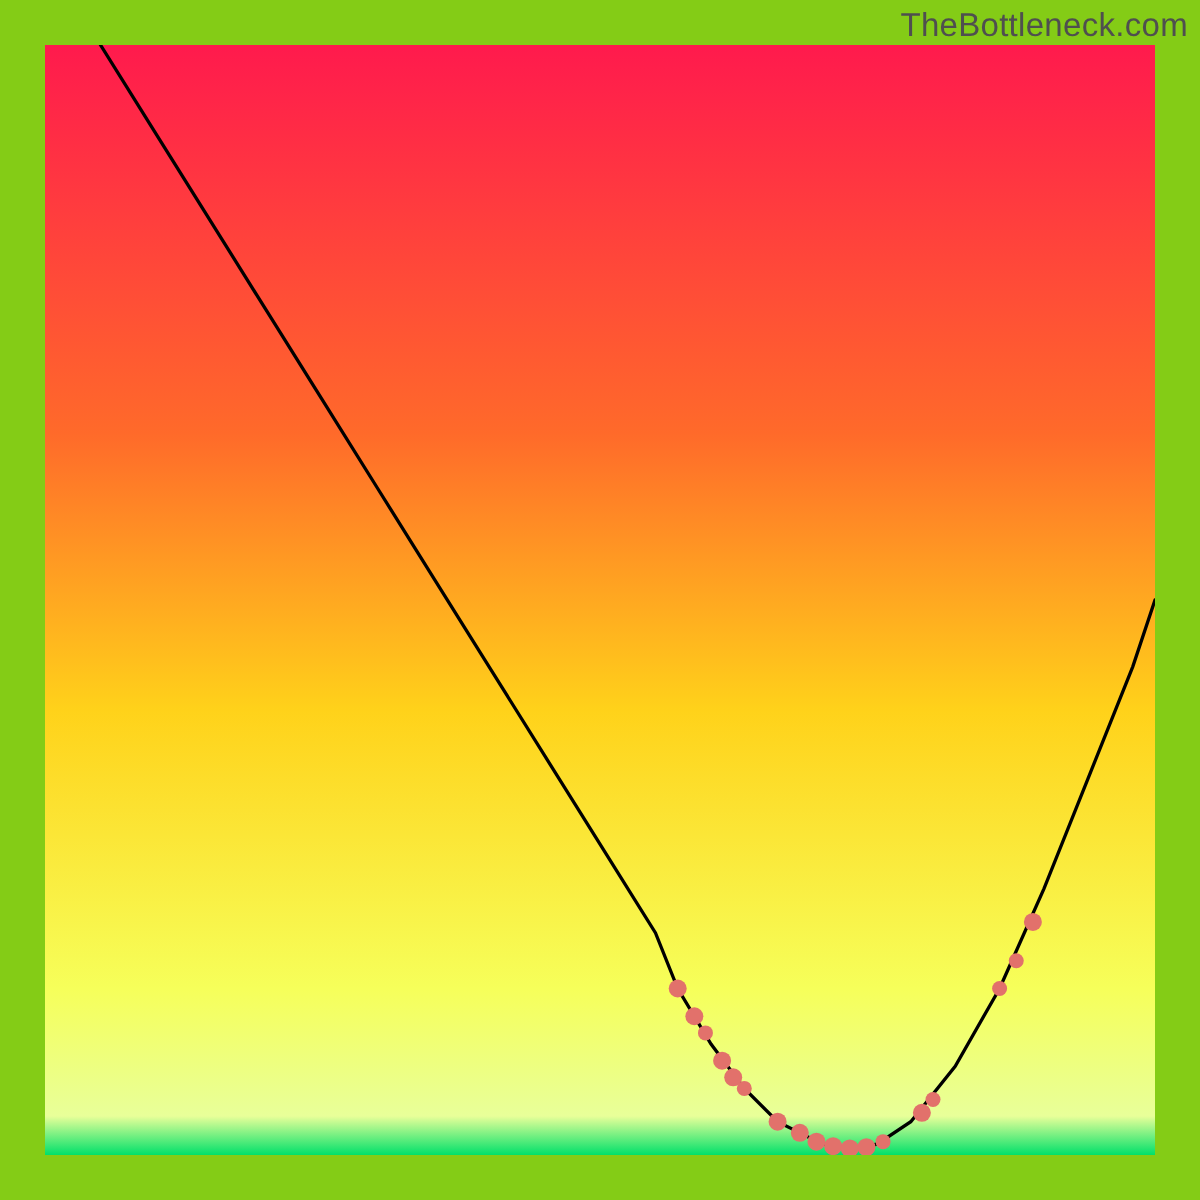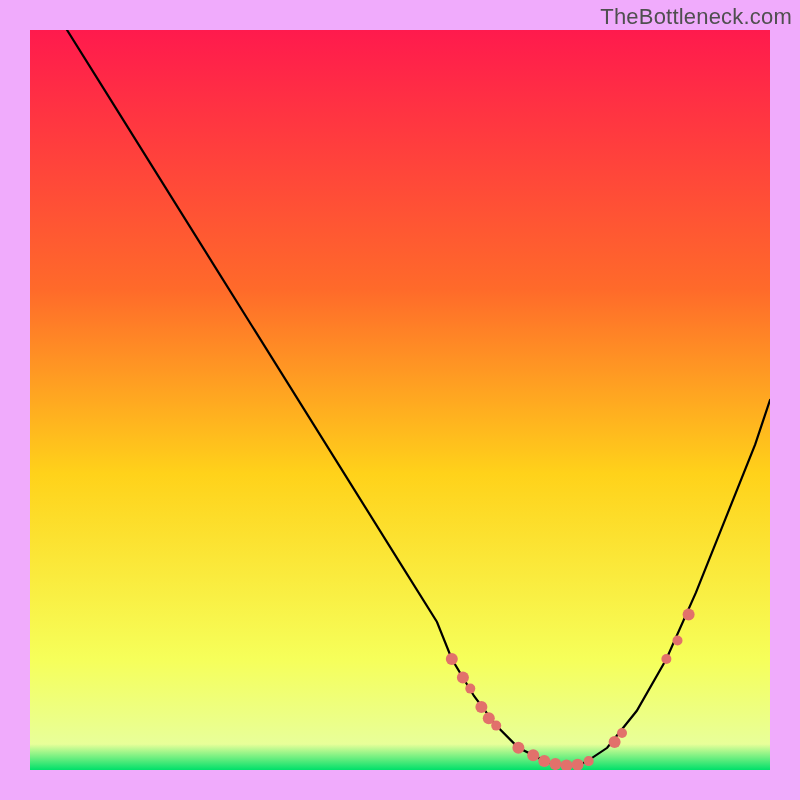--- a/index.html
+++ b/index.html
@@ -10,21 +10,21 @@
     background: #000;
     overflow: hidden;
     font-family: Arial, Helvetica, sans-serif;
   }
   .frame {
     position: absolute;
     left: 0;
     top: 0;
     width: 800px;
     height: 800px;
-    background: #f0abfc;
+    background: #84cc16;
   }
   .watermark {
     position: absolute;
     top: 4px;
     right: 8px;
     color: #4f4f4f;
     font-size: 22px;
     font-weight: 500;
     letter-spacing: 0.2px;
     z-index: 5;

